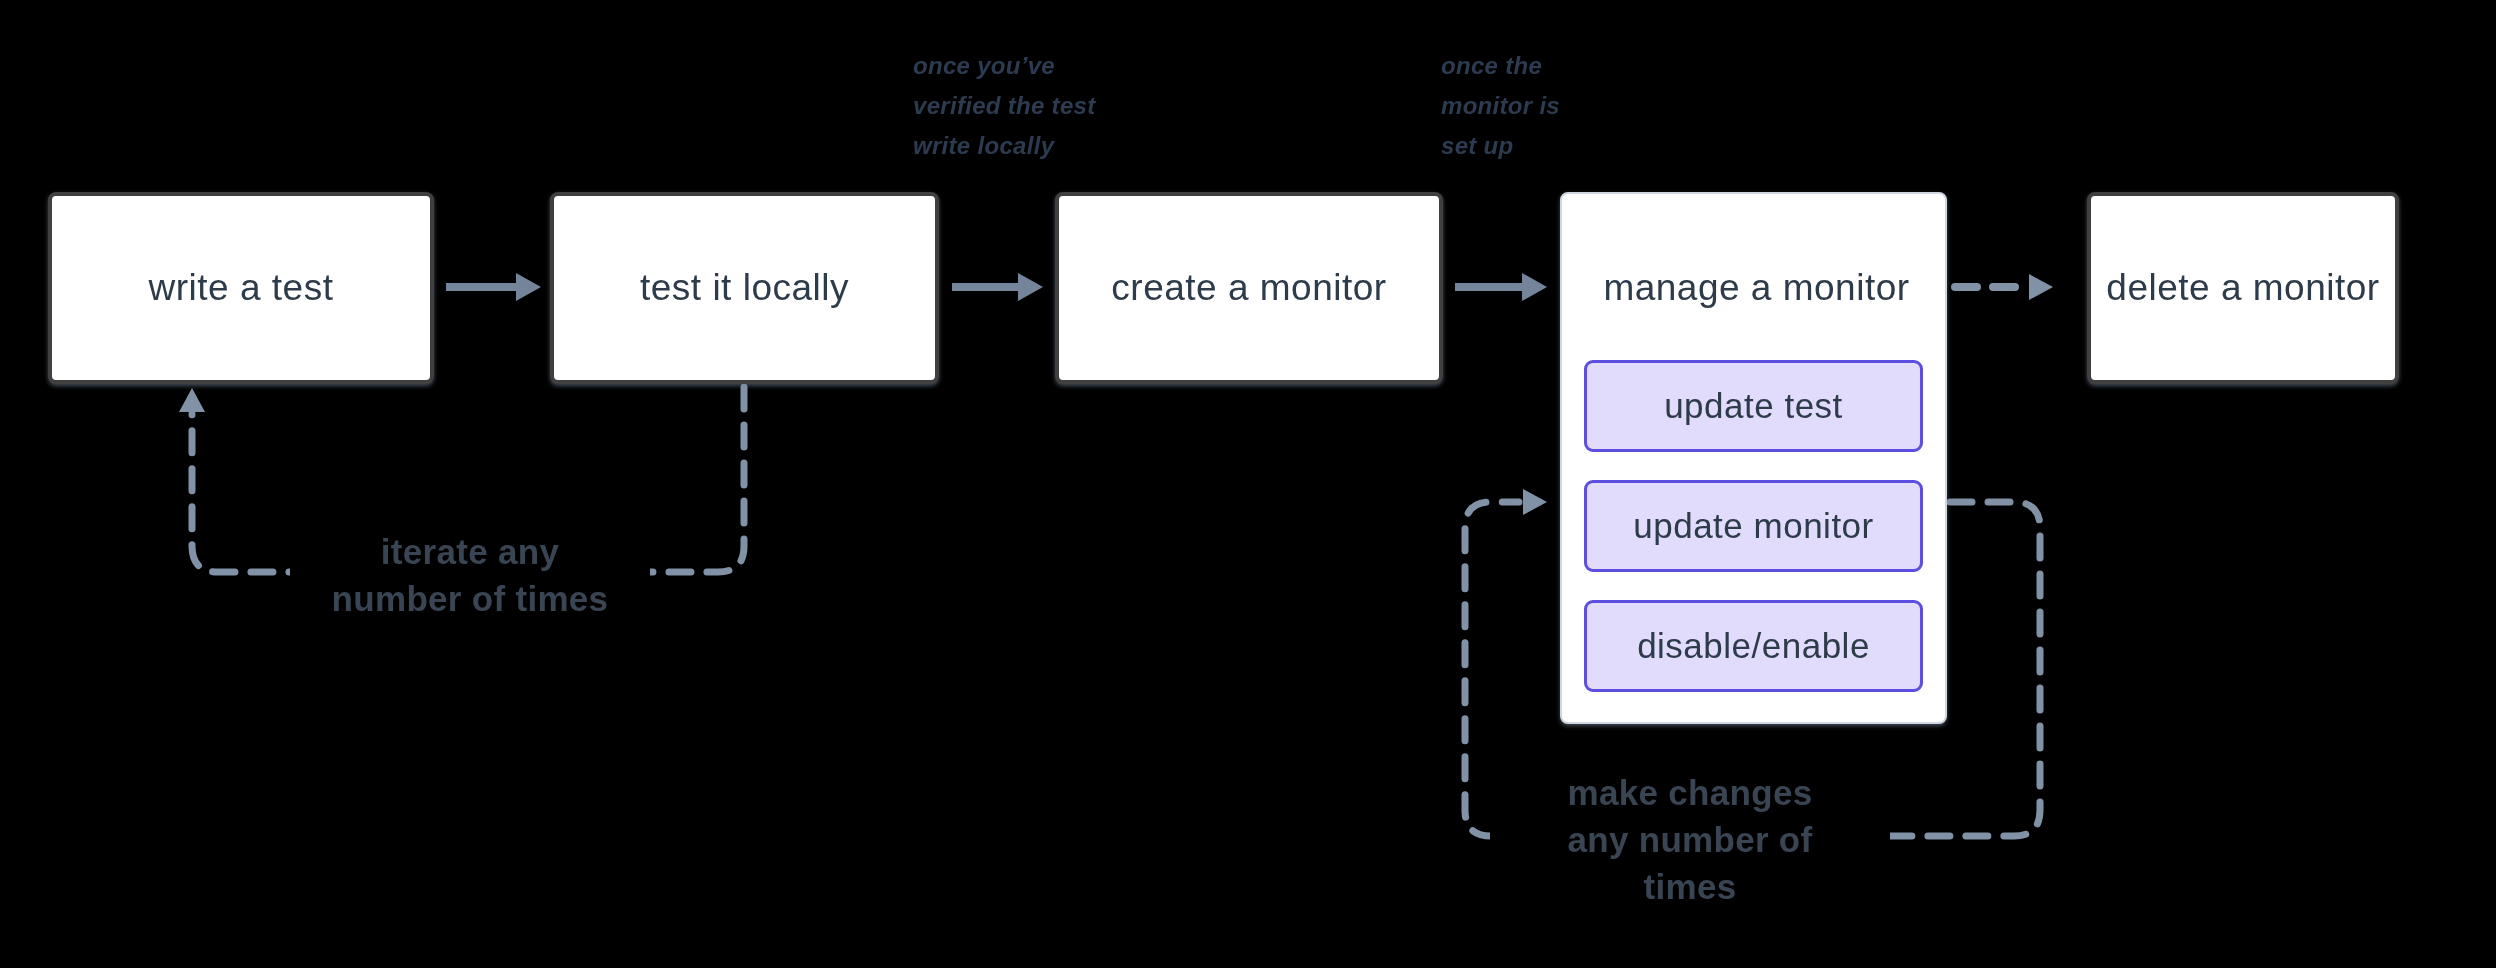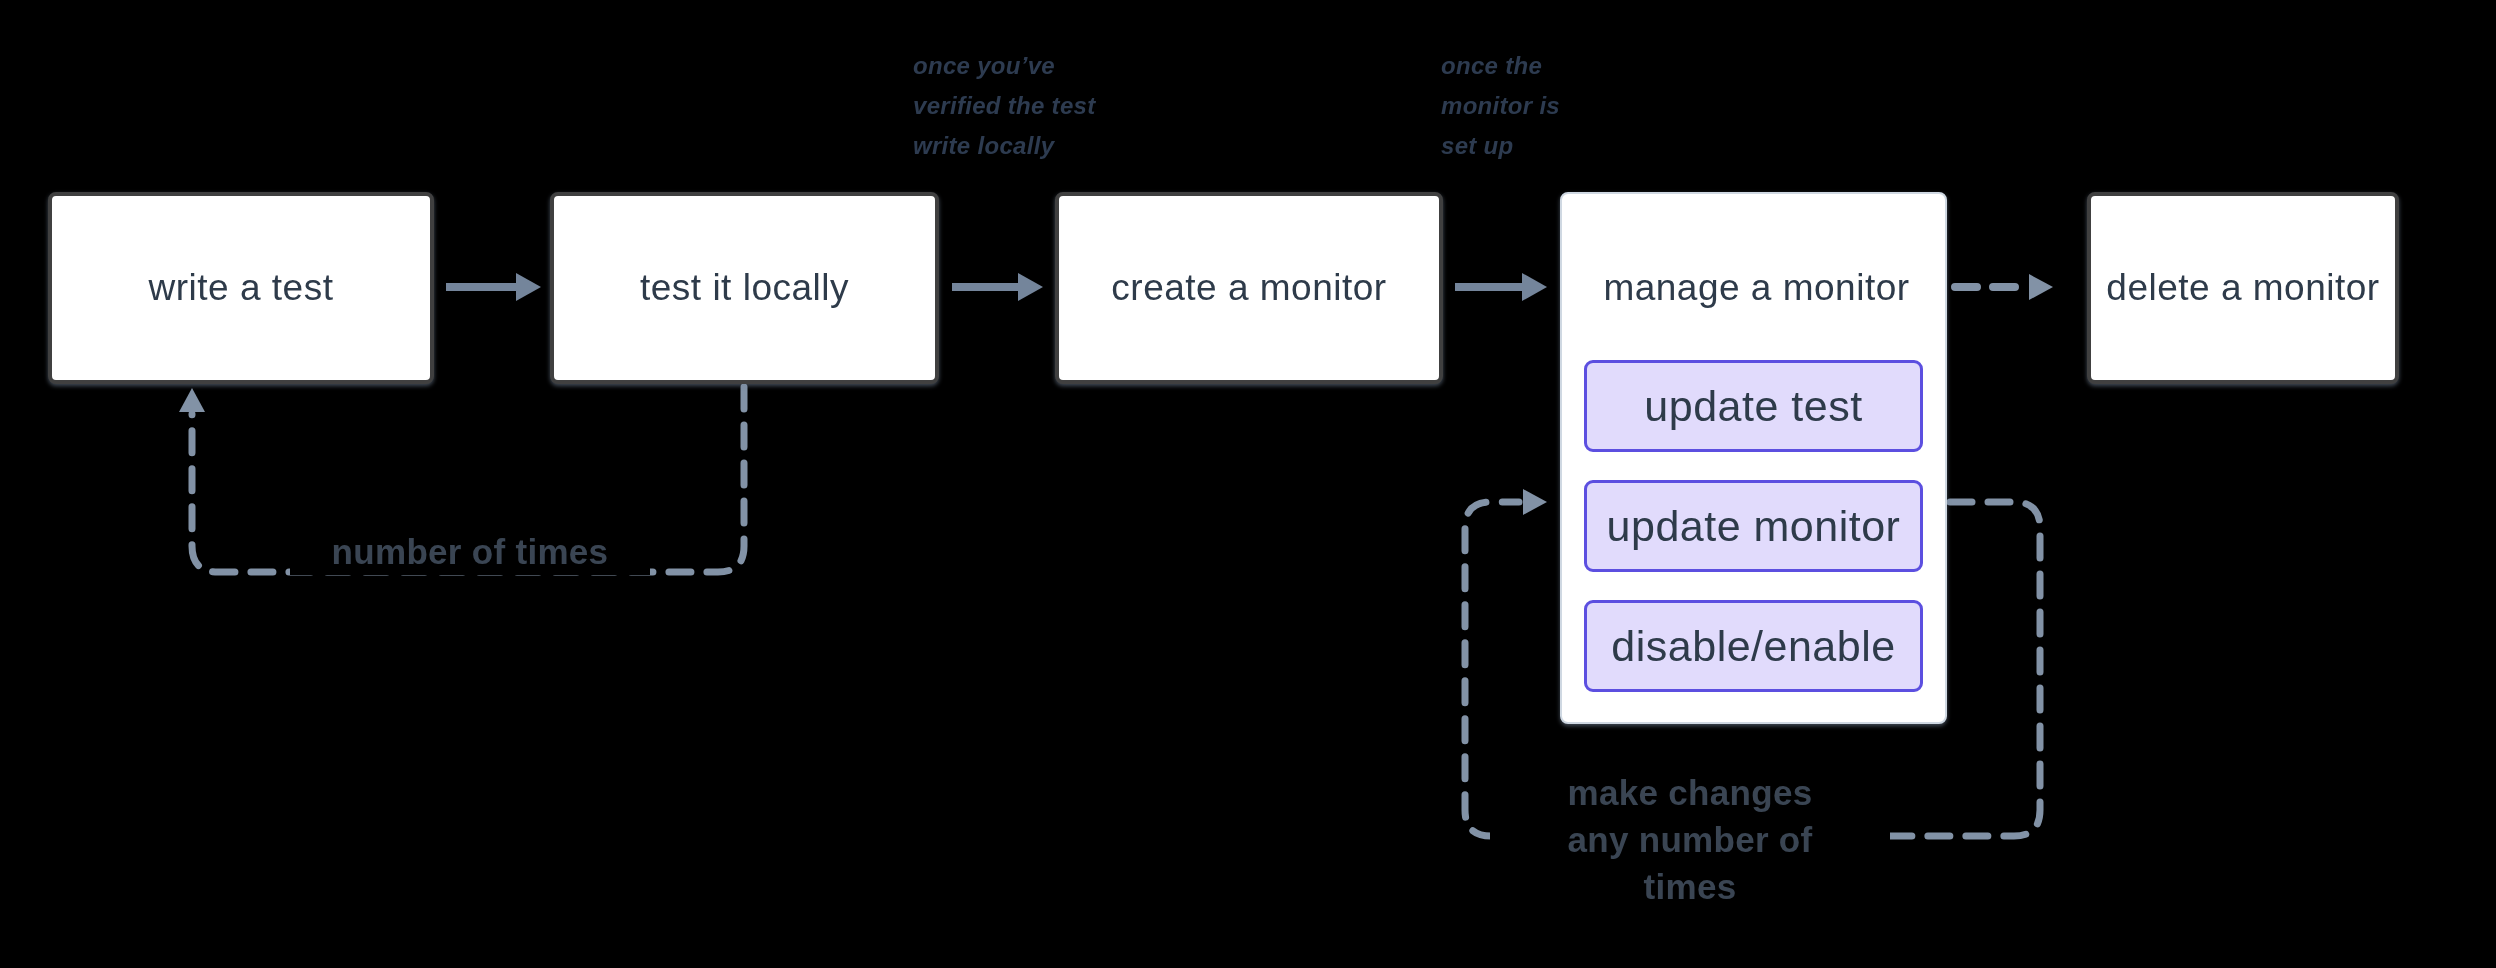--- a/index.html
+++ b/index.html
@@ -60,21 +60,21 @@
     left: 22px;
     width: 339px;
     height: 92px;
     background: #e1dbfc;
     border: 3px solid #5c4fe0;
     border-radius: 9px;
     box-sizing: border-box;
     display: flex;
     align-items: center;
     justify-content: center;
-    font-size: 43px;
+    font-size: 35px;
     color: #2e3b4a;
     letter-spacing: 0.5px;
   }
   .action-update-test    { top: 166px; }
   .action-update-monitor { top: 286px; }
   .action-disable-enable { top: 406px; }
 
   .svg-overlay {
     position: absolute;
     left: 0; top: 0;
@@ -160,20 +160,21 @@
     <div>write locally</div>
   </div>
 
   <div class="annotation annotation-setup">
     <div>once the</div>
     <div>monitor is</div>
     <div>set up</div>
   </div>
 
   <div class="caption caption-iterate">
+    <div>iterate any</div>
     <div>number of times</div>
   </div>
 
   <div class="caption caption-make">
     <div>make changes</div>
     <div>any number of</div>
     <div>times</div>
   </div>
 
 </div>

